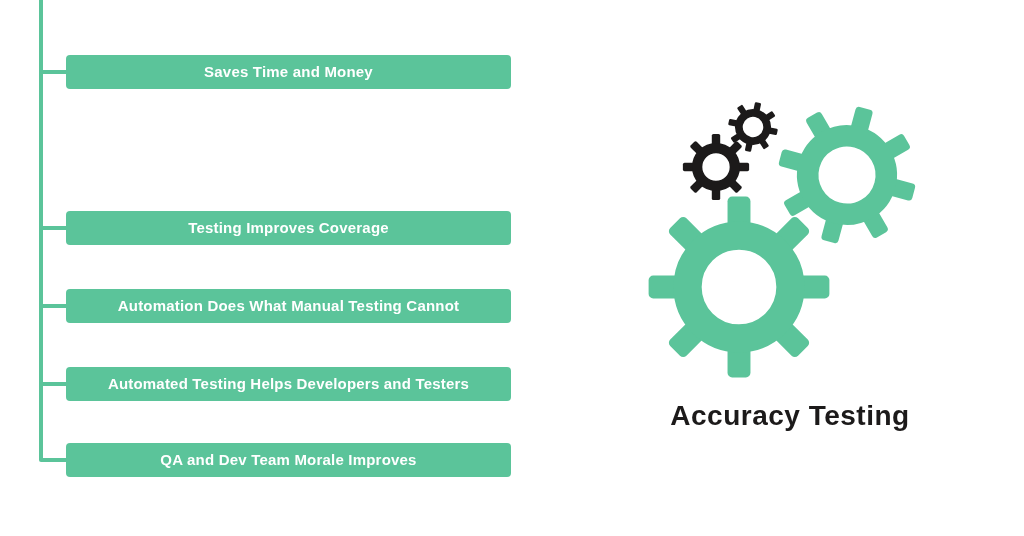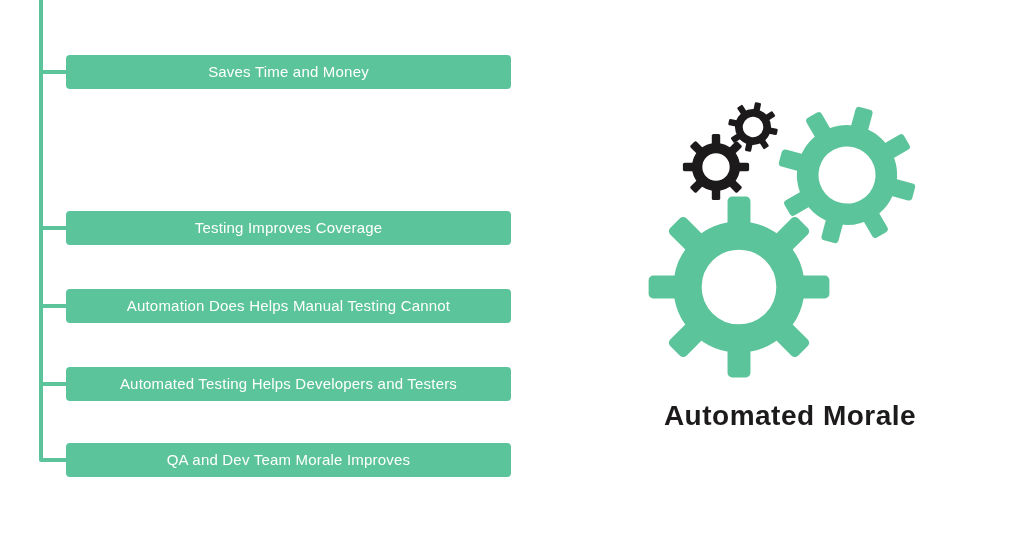--- a/index.html
+++ b/index.html
@@ -32,21 +32,21 @@
     background: var(--green, #5bc49a);
   }
   .benefit-bar {
     position: absolute;
     left: 66px; top: 0;
     width: 445px; height: 34px;
     background: var(--green, #5bc49a);
     border-radius: 4px;
     color: var(--white, #ffffff);
     font-size: 15px;
-    font-weight: normal;
+    font-weight: bold;
     letter-spacing: 0.2px;
     line-height: 34px;
     text-align: center;
     white-space: nowrap;
   }
   .row-1 { top: 55px; }
   .row-2 { top: 133px; }
   .row-3 { top: 211px; }
   .row-4 { top: 289px; }
   .row-5 { top: 367px; padding-left: 16px; }
@@ -84,21 +84,21 @@
   </div>
 
 
   <div class="benefit-row row-3">
     <div class="connector"></div>
     <div class="benefit-bar">Testing Improves Coverage</div>
   </div>
 
   <div class="benefit-row row-4">
     <div class="connector"></div>
-    <div class="benefit-bar">Automation Does Helps Manual Testing Cannot</div>
+    <div class="benefit-bar">Automation Does What Manual Testing Cannot</div>
   </div>
 
   <div class="benefit-row row-5">
     <div class="connector"></div>
     <div class="benefit-bar">Automated Testing Helps Developers and Testers</div>
   </div>
 
   <div class="benefit-row row-6">
     <div class="connector"></div>
     <div class="benefit-bar">QA and Dev Team Morale Improves</div>
@@ -117,15 +117,15 @@
         <rect x="-17.5" y="-138" width="35" height="50" rx="7" fill="currentColor" transform="rotate(315)"></rect>
         <circle r="78.5" fill="none" stroke="currentColor" stroke-width="43"></circle>
       </g>
     </defs>
     <use href="#gear" class="g-green" transform="translate(847,175) scale(0.50) rotate(15)"></use>
     <use href="#gear" class="g-green" transform="translate(739,287) scale(0.655)"></use>
     <use href="#gear" class="g-black" transform="translate(716,167) scale(0.24)"></use>
     <use href="#gear" class="g-black" transform="translate(753,127) scale(0.18) rotate(12)"></use>
   </svg>
 
-  <div class="caption">Automated Morale</div>
+  <div class="caption">Accuracy Testing</div>
 
 </div>
 
 </body></html>

